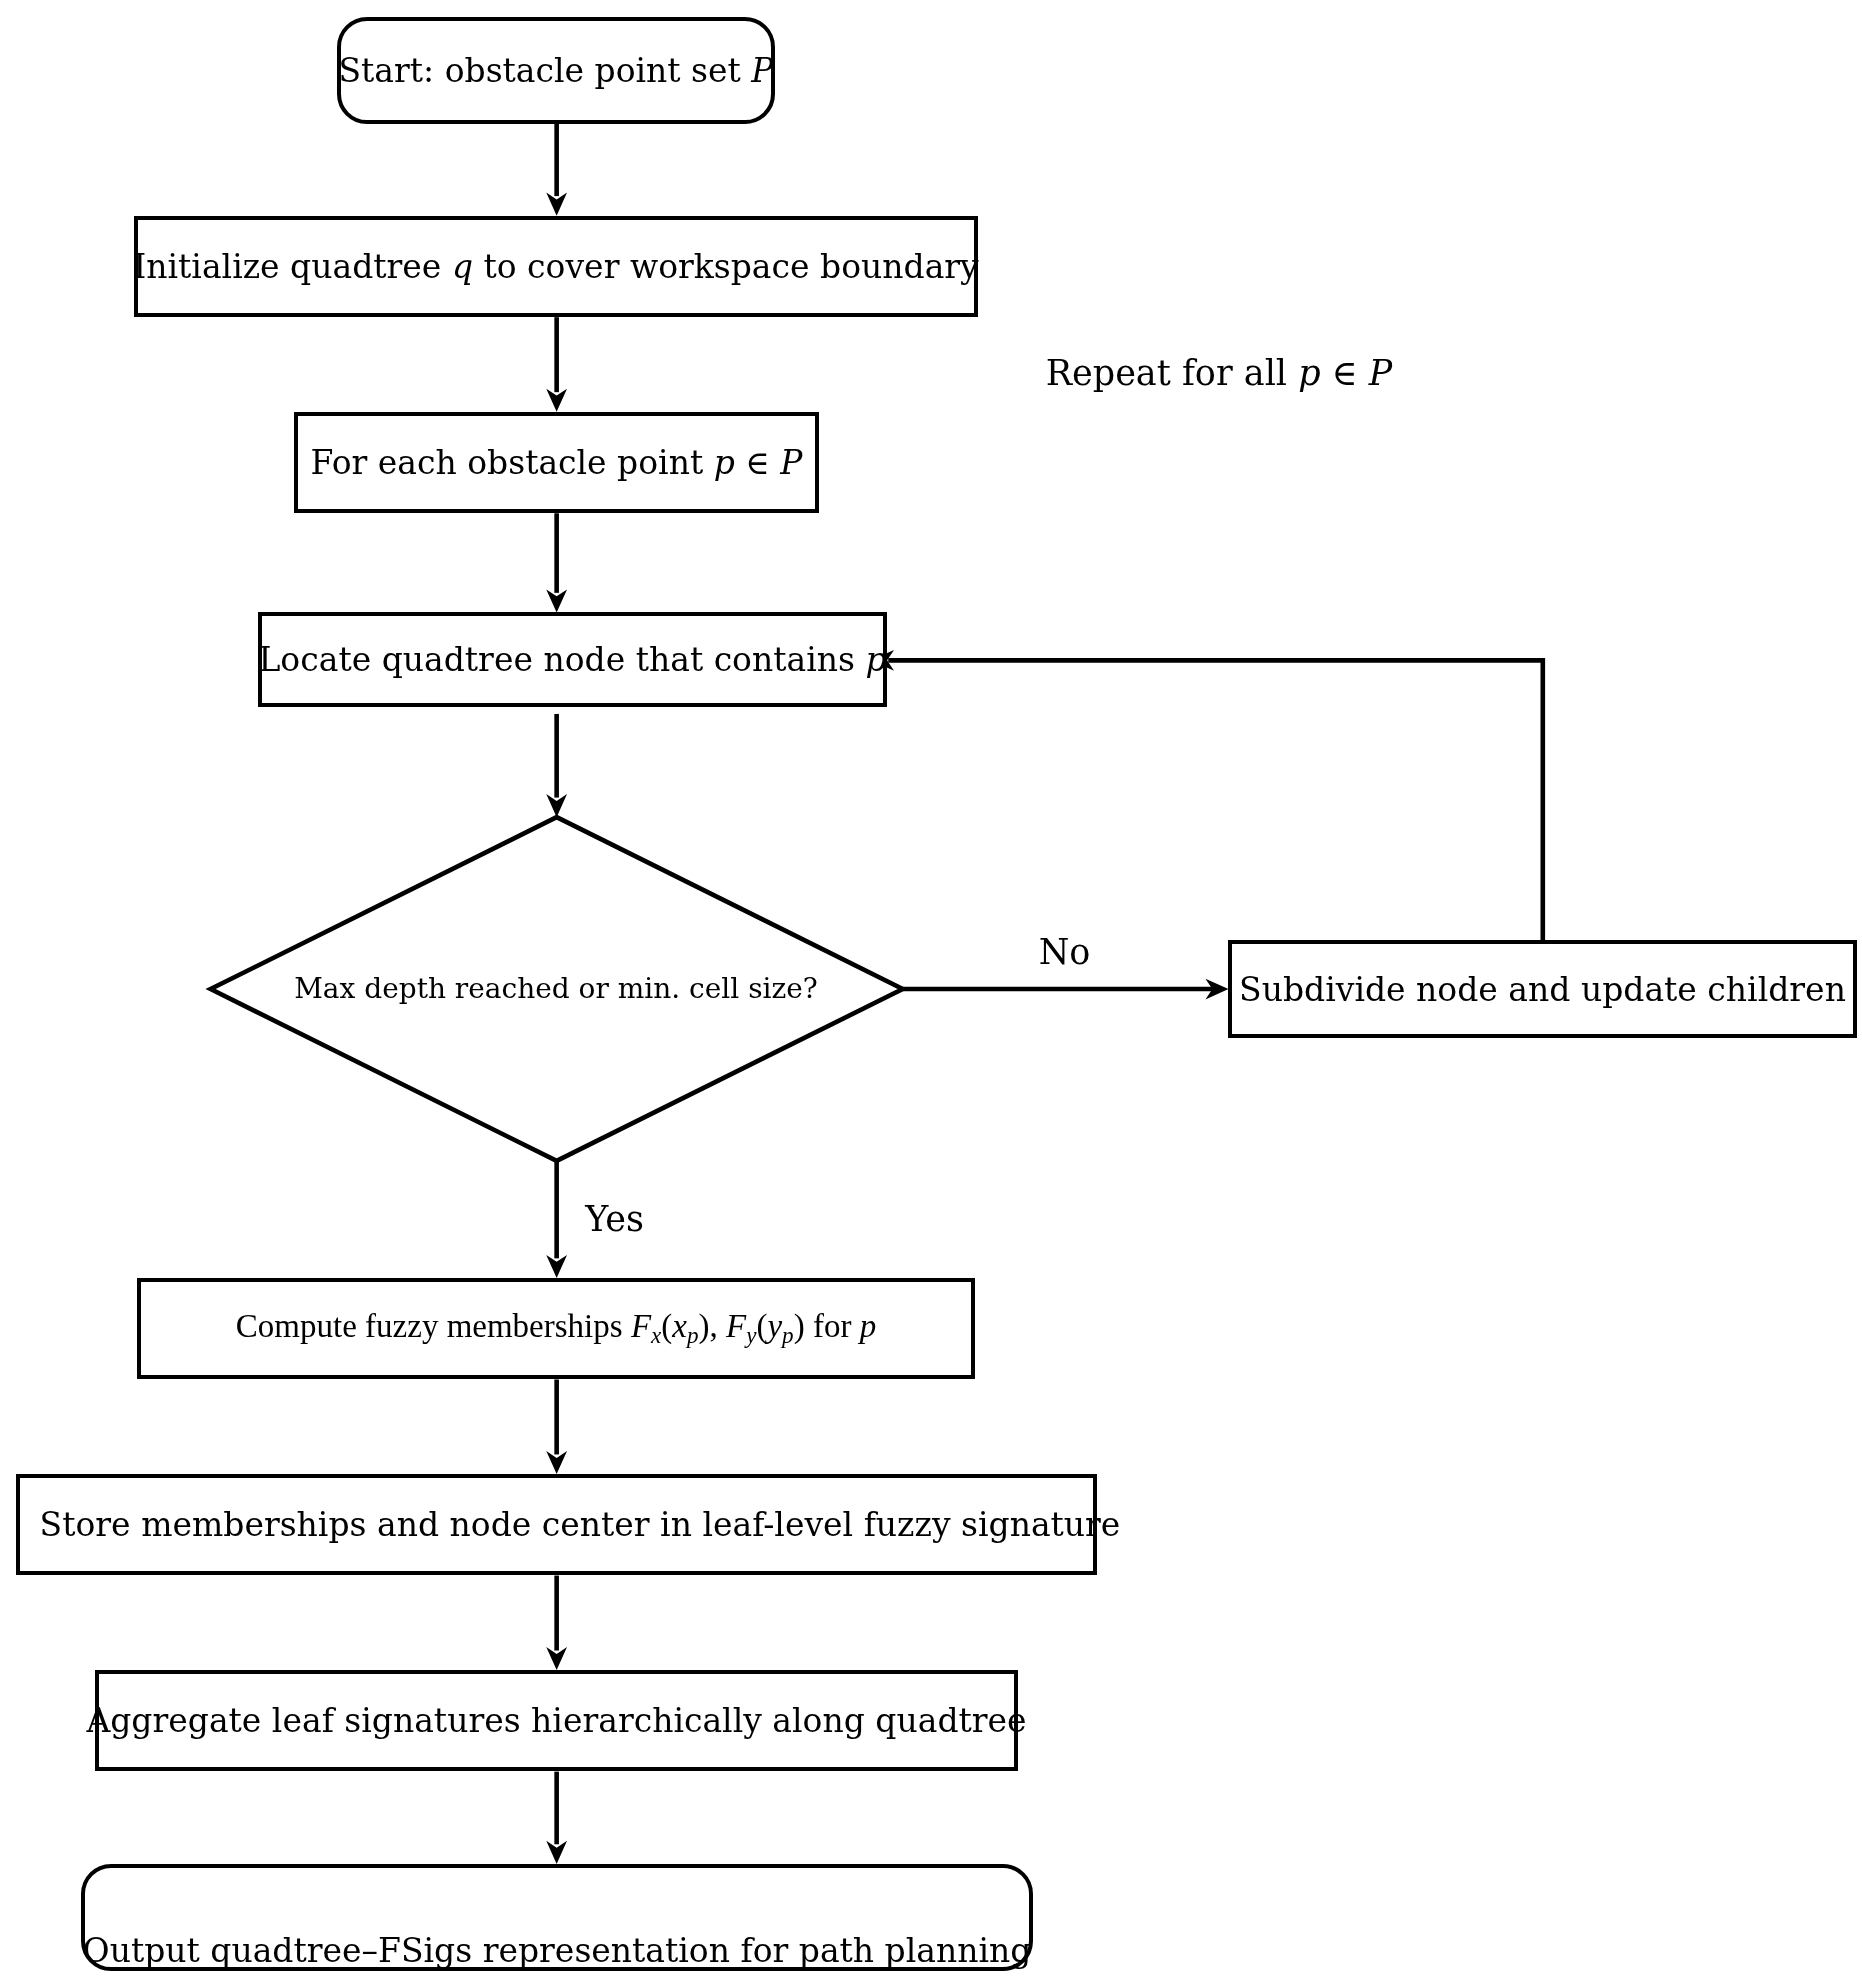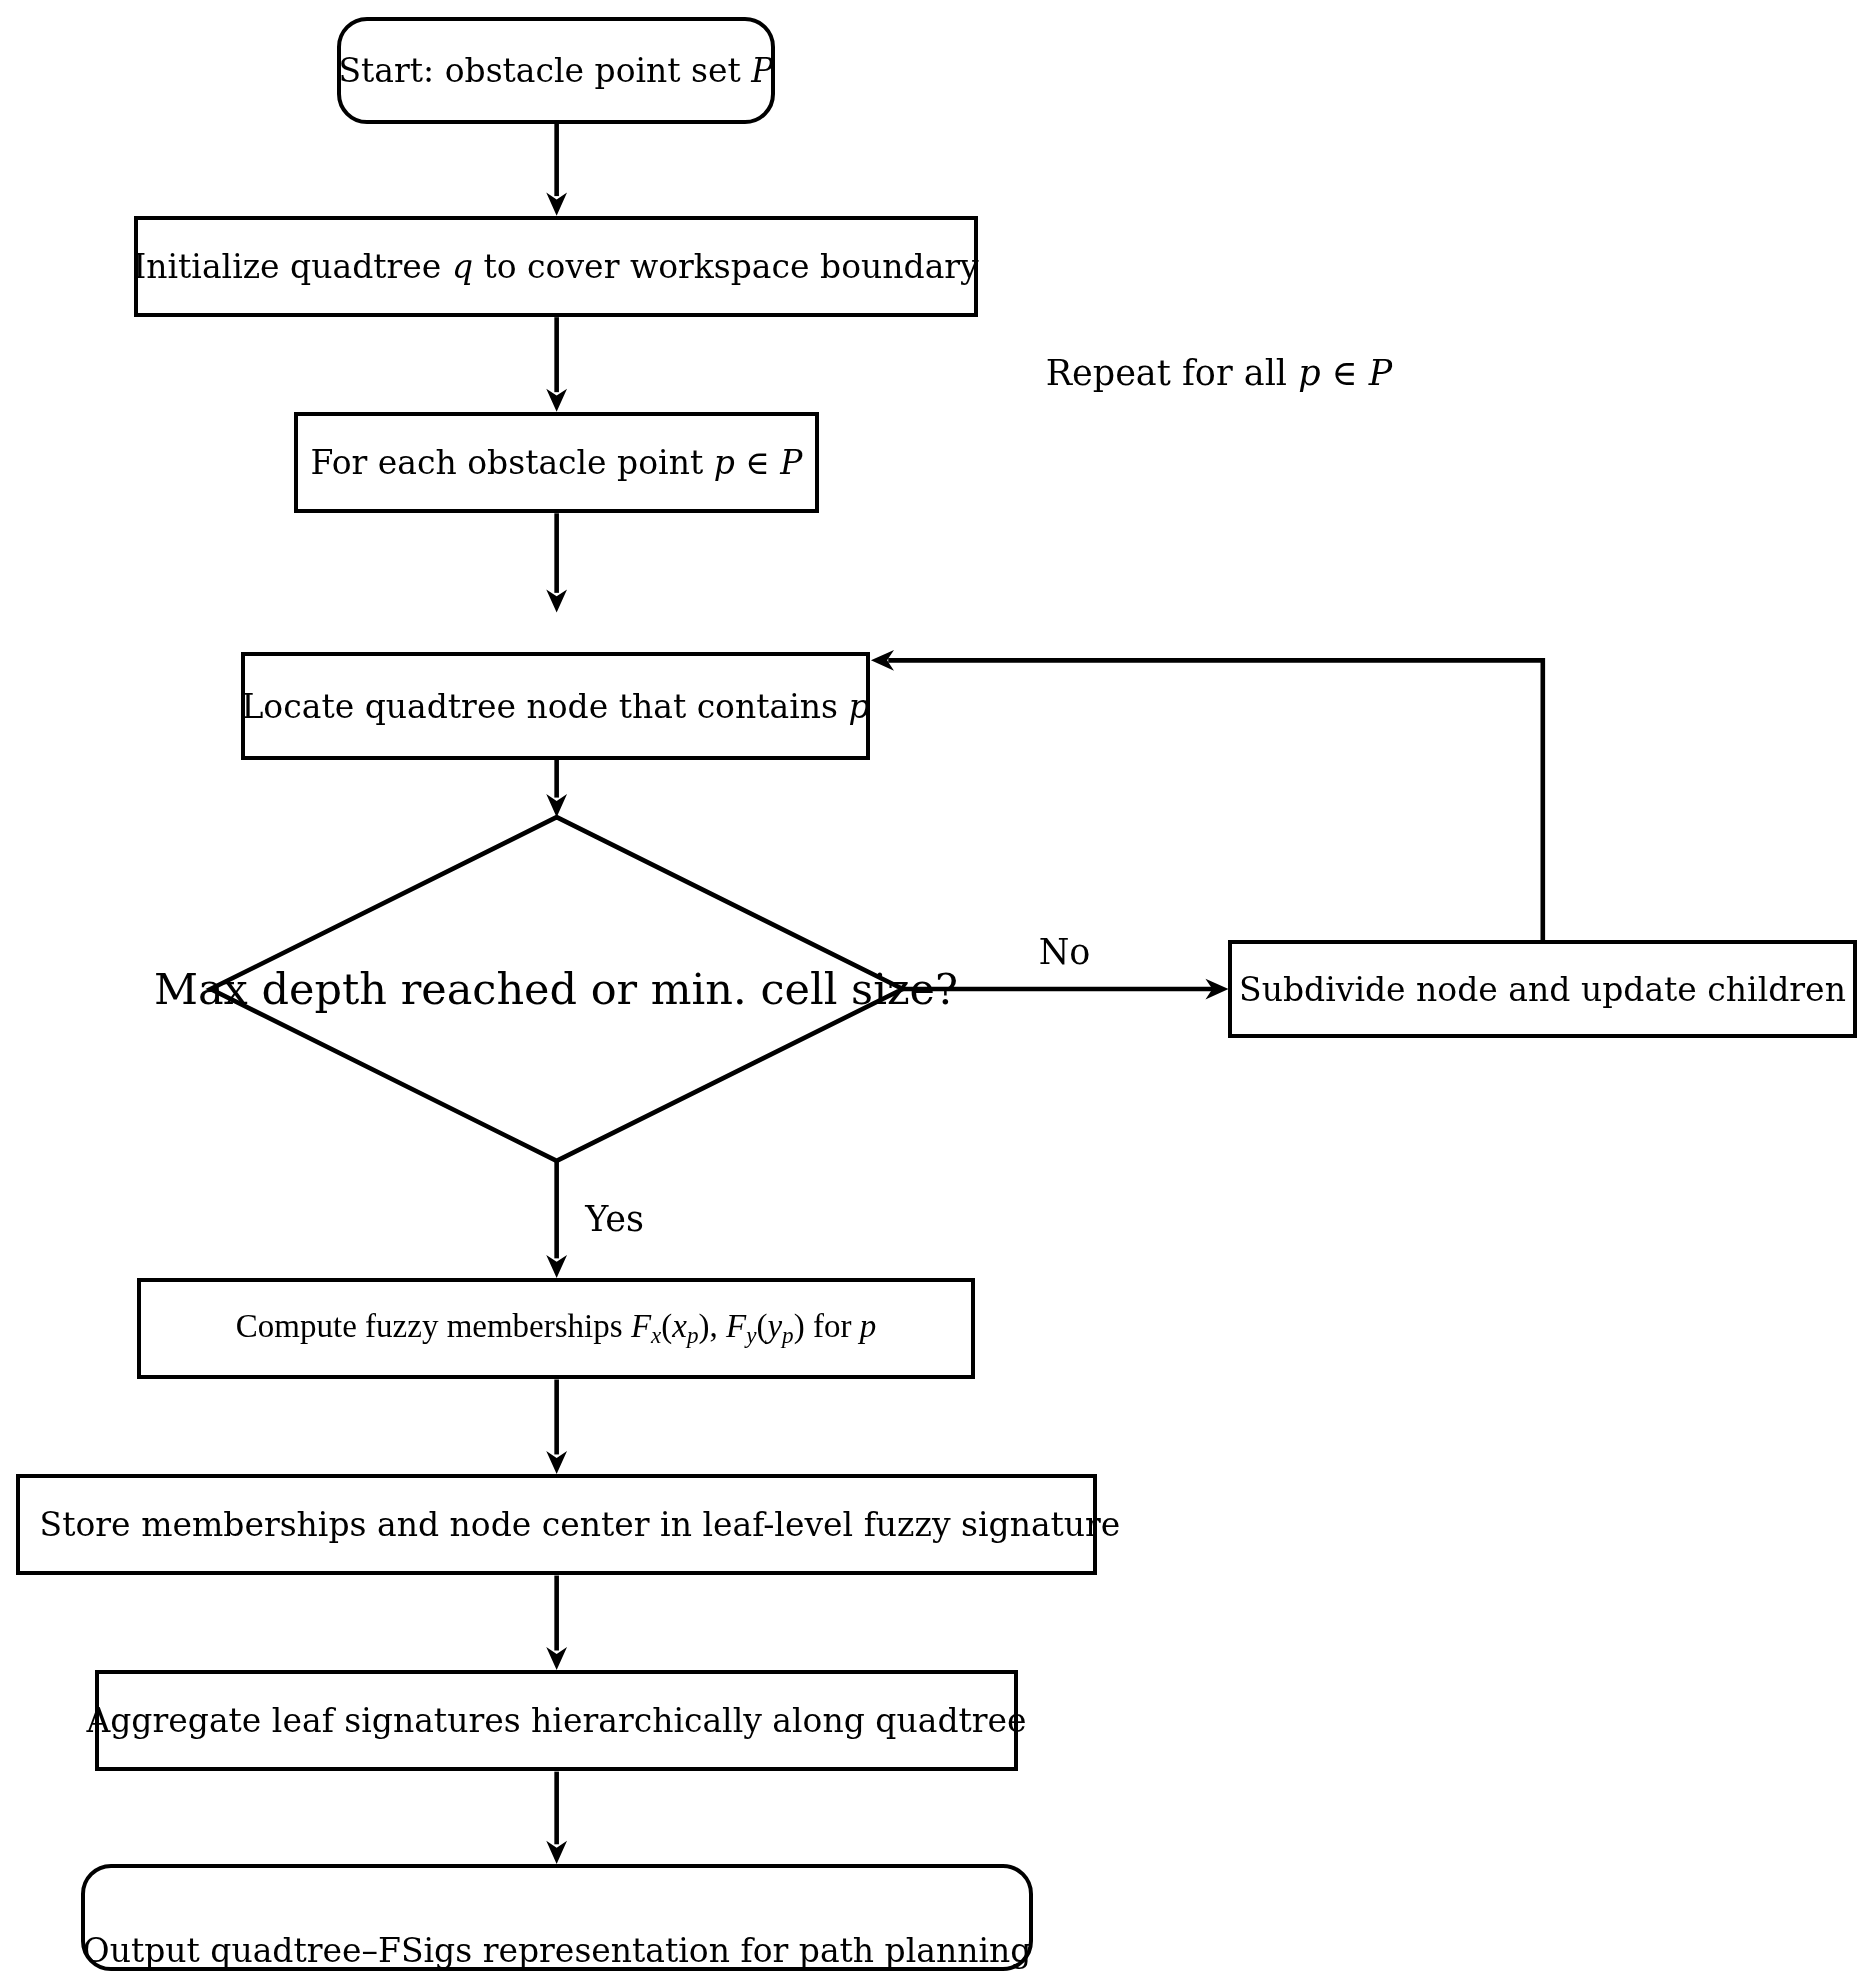--- a/index.html
+++ b/index.html
@@ -39,34 +39,34 @@
     line-height: 1;
     background: transparent;
     border: none;
   }
   .diamond-label {
     position: absolute;
     display: flex;
     align-items: center;
     justify-content: center;
     white-space: nowrap;
-    font-size: 43px;
+    font-size: 28px;
     line-height: 1;
   }
   .it { font-style: italic; }
   .sub {
     font-style: italic;
     font-size: 0.7em;
     vertical-align: -0.28em;
   }
   
   .n-start     { left: 337px;  top: 17.3px;   width: 438px;  height: 107px; justify-content: center; }
   .n-init      { left: 134px;  top: 216px;  width: 844px; height: 101px; }
   .n-foreach   { left: 294px;  top: 412px;  width: 525px;  height: 101px; }
-  .n-locate    { left: 241px;  top: 612px; width: 629px; height: 108px; margin-top: 40px; }
+  .n-locate    { left: 258px;  top: 612px; width: 629px; height: 95px; }
   .n-decision  { left: 210px;  top: 817px; width: 692px; height: 344px; }
   .n-subdivide { left: 1228px; top: 940px; width: 629px; height: 98px; }
   .n-compute   { left: 137px;  top: 1278px; width: 838px; height: 101px; font-family: Liberation Serif, serif; }
   .n-store     { left: 16px;   top: 1474px; width: 1081px; height: 101px; padding-left: 47px; }
   .n-aggregate { left: 95px;  top: 1670px; width: 923px; height: 101px; }
   .n-output    { left: 81px;  top: 1864px; width: 952px; height: 107px; align-items: flex-end; }
   .l-repeat    { left: 1032px; top: 344px;  width: 358px;  height: 58px; margin-left: 8px; }
   .l-no        { left: 1021px; top: 926px; width: 87px;  height: 52px; }
   .l-yes       { left: 570px;  top: 1195px; width: 89px;  height: 49px; }
 </style>

